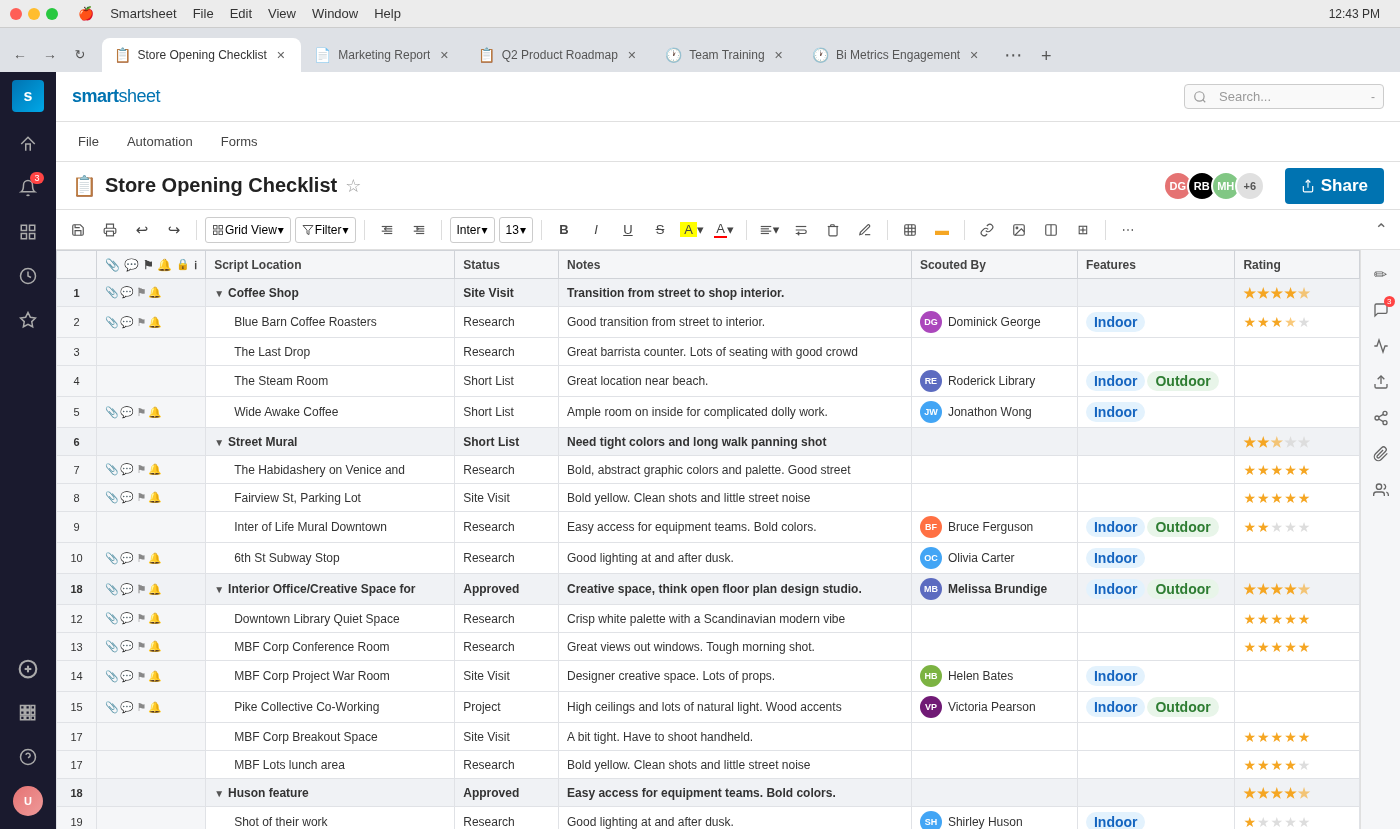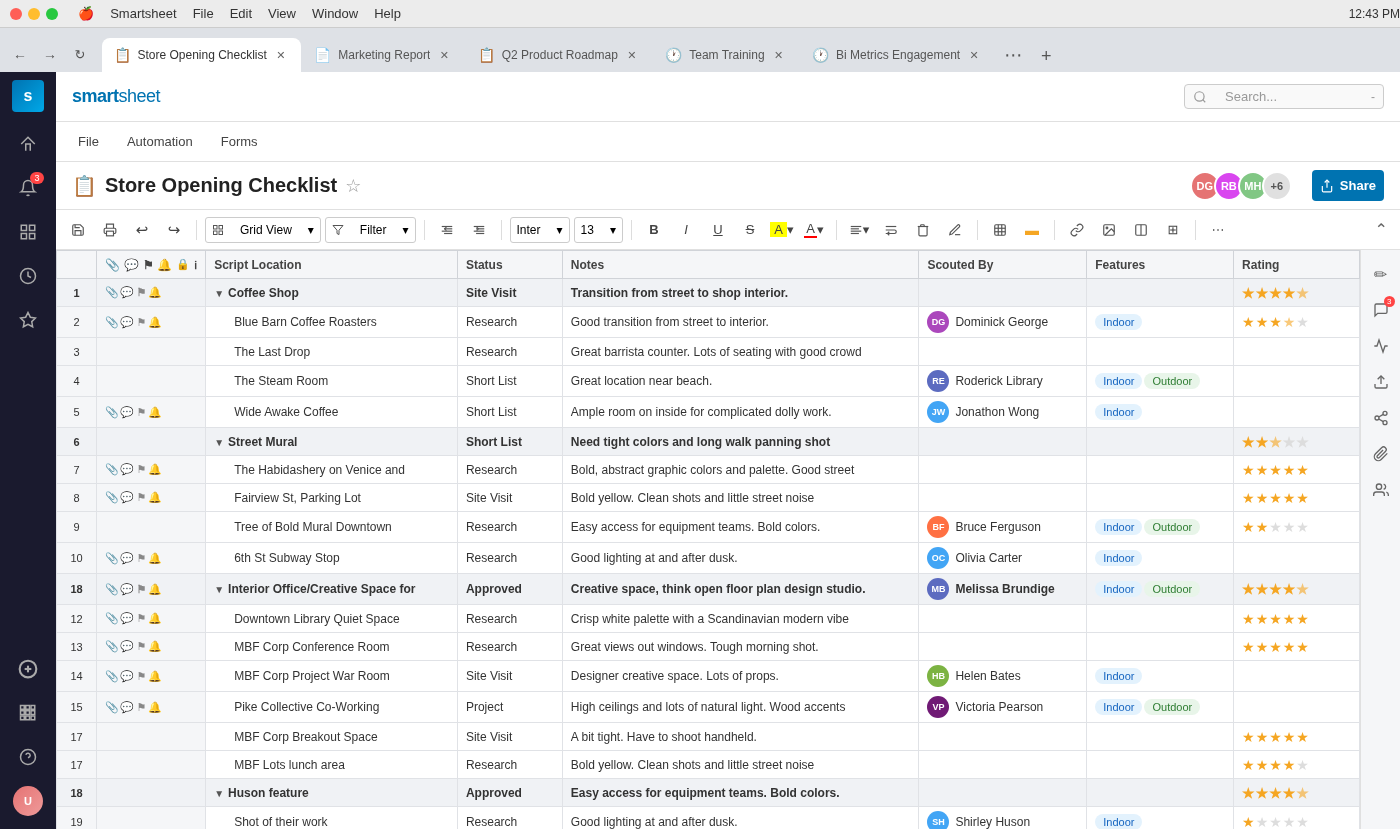--- a/index.html
+++ b/index.html
@@ -16,21 +16,21 @@
       border-bottom: 1px solid #ccc;
       position: relative;
     }
     .traffic-lights { display: flex; gap: 6px; }
     .tl { width: 12px; height: 12px; border-radius: 50%; }
     .tl-red { background: #ff5f57; }
     .tl-yellow { background: #ffbd2e; }
     .tl-green { background: #28c840; }
     .mac-menu { display: flex; gap: 16px; margin-left: 12px; font-size: 13px; color: #333; }
     .mac-menu span { cursor: default; }
-    .mac-time { position: absolute; right: 0; font-size: 12px; color: #333; }
+    .mac-time { position: absolute; right: 20px; font-size: 12px; color: #333; }
 
     
     .browser-bar {
       height: 44px;
       background: #dee1e6;
       display: flex;
       align-items: flex-end;
       padding: 0 8px;
       gap: 2px;
     }
@@ -123,21 +123,21 @@
       letter-spacing: -0.5px;
     }
     .smartsheet-logo span { color: #0073b1; }
     .header-search {
       margin-left: auto;
       display: flex;
       align-items: center;
       border: 1px solid #ccc;
       border-radius: 4px;
       padding: 4px 8px;
-      gap: 18px;
+      gap: 12px;
       width: 200px;
       background: #f9f9f9;
       font-size: 13px;
       color: #999;
     }
 
     
     .secondary-toolbar {
       height: 40px;
       background: #fff;
@@ -201,22 +201,22 @@
       font-size: 11px;
       color: #555;
       font-weight: 600;
     }
     .share-btn {
       margin-left: 12px;
       background: #0073b1;
       color: #fff;
       border: none;
       border-radius: 4px;
-      padding: 8px 8px;
-      font-size: 13px;
+      padding: 8px 16px;
+      font-size: 17px;
       font-weight: 600;
       cursor: pointer;
       display: flex;
       align-items: center;
       gap: 6px;
     }
 
     
     .format-toolbar {
       height: 40px;
@@ -244,21 +244,21 @@
     .fmt-separator { width: 1px; height: 20px; background: #ddd; margin: 0 4px; }
     .fmt-select {
       border: 1px solid #ccc;
       border-radius: 3px;
       padding: 2px 6px;
       font-size: 12px;
       background: #fff;
       cursor: pointer;
       display: flex;
       align-items: center;
-      gap: 16px;
+      gap: 1px;
       height: 26px;
     }
     .fmt-bold { font-weight: 700; }
     .fmt-italic { font-style: italic; }
     .fmt-underline { text-decoration: underline; }
 
     
     .sheet-area {
       flex: 1;
       display: flex;
@@ -319,22 +319,22 @@
       background: #f0f2f5;
       font-weight: 700;
       color: #333;
     }
     .group-toggle { margin-right: 4px; font-size: 10px; color: #555; cursor: pointer; }
     .indent { padding-left: 20px; }
     .badge-tag {
       display: inline-block;
       padding: 2px 8px;
       border-radius: 10px;
-      font-size: 11px;
-      font-weight: 400;
+      font-size: 14px;
+      font-weight: 700;
       margin-right: 2px;
     }
     .badge-indoor { background: #e3f2fd; color: #1565c0; }
     .badge-outdoor { background: #e8f5e9; color: #2e7d32; }
     .star-filled { color: #f5a623; }
     .star-empty { color: #ddd; }
     .stars { display: flex; gap: 1px; font-size: 14px; }
     .scouted-cell { display: flex; align-items: center; gap: 6px; }
     .scout-avatar {
       width: 22px;
@@ -550,21 +550,21 @@
       <span class="toolbar-menu-item">Forms</span>
     </div>
 
     <div class="sheet-title-bar">
       <span style="font-size:20px;">📋</span>
       <span class="sheet-title">Store Opening Checklist</span>
       <span class="sheet-star">☆</span>
       <div class="sheet-title-spacer"></div>
       <div class="avatars">
         <div class="avatar" style="background:#e57373;">DG</div>
-        <div class="avatar" style="background:#d946ef;">RB</div>
+        <div class="avatar" style="background:#000000;">RB</div>
         <div class="avatar" style="background:#81c784;">MH</div>
         <div class="avatar-more">+6</div>
       </div>
       <button class="share-btn">
         <svg width="14" height="14" viewBox="0 0 24 24" fill="none" stroke="white" stroke-width="2">
             <path d="M4 12v8a2 2 0 0 0 2 2h12a2 2 0 0 0 2-2v-8"></path>
             <polyline points="16 6 12 2 8 6"></polyline>
             <line x1="12" y1="2" x2="12" y2="15"></line>
           </svg>
         Share
@@ -905,21 +905,21 @@
                     <span class="star-filled">★</span>
                     <span class="star-filled">★</span>
                     <span class="star-filled">★</span>
                     <span class="star-filled">★</span>
                   </div>
                 </td>
               </tr>
               <tr>
                 <td class="col-row-num">9</td>
                 <td class="col-icons"></td>
-                <td class="col-script"><span class="indent">Tree of Bold Mural Downtown</span></td>
+                <td class="col-script"><span class="indent">Inter of Life Mural Downtown</span></td>
                 <td class="col-status"><span>Research</span></td>
                 <td class="col-notes"><span>Easy access for equipment teams. Bold colors.</span></td>
                 <td class="col-scouted">
                   <div class="scouted-cell">
     <div class="scout-avatar" style="background:#ff7043;">BF</div>
     <span>Bruce Ferguson</span>
   </div>
                 </td>
                 <td class="col-features"><span class="badge-tag badge-indoor">Indoor</span><span class="badge-tag badge-outdoor">Outdoor</span></td>
                 <td class="col-rating">

